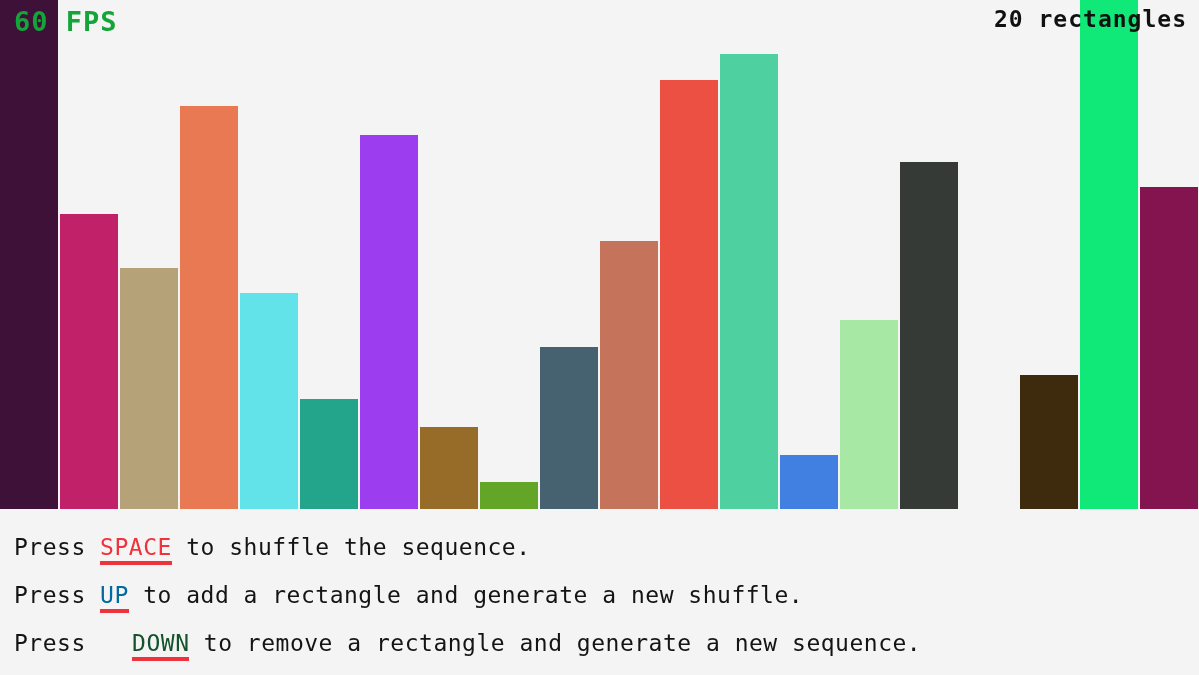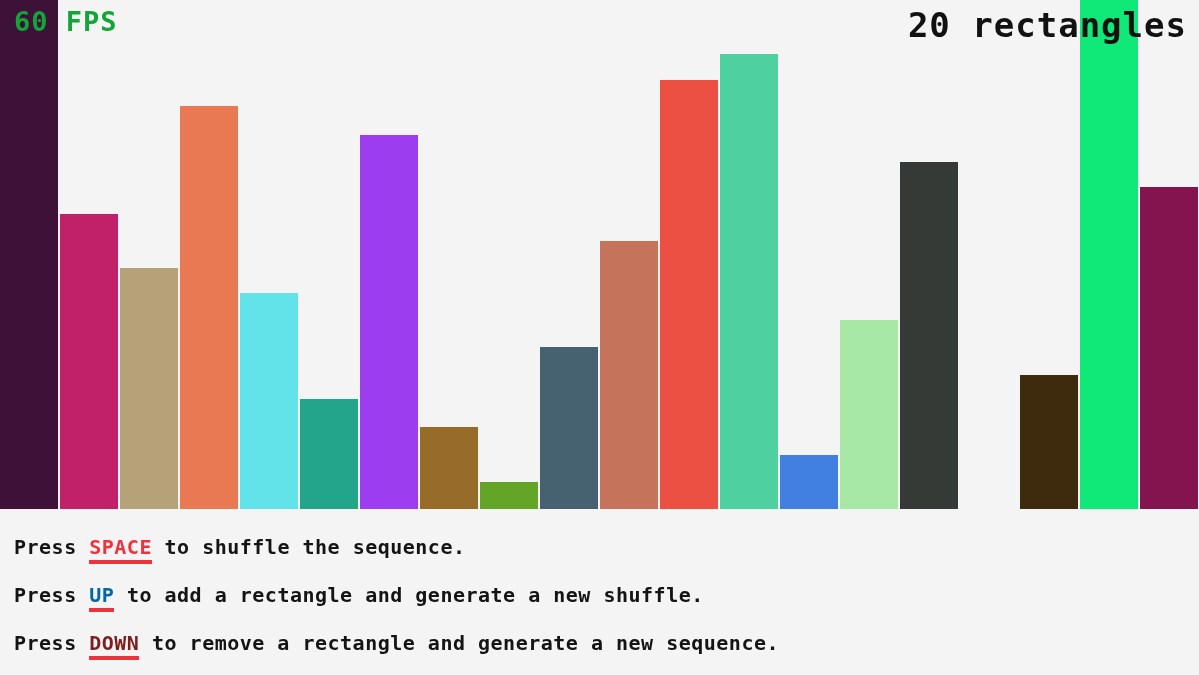--- a/index.html
+++ b/index.html
@@ -46,21 +46,21 @@
     color: #13a538;
     font-weight: 700;
     font-family: "DejaVu Sans Mono", "Liberation Mono", monospace;
     white-space: nowrap;
     z-index: 5;
   }
   #rect-count {
     position: absolute;
     right: 12px;
     top: 8px;
-    font-size: 34px;
+    font-size: 23px;
     line-height: 1;
     letter-spacing: 1px;
     color: #111111;
     font-weight: 700;
     font-family: "DejaVu Sans Mono", "Liberation Mono", monospace;
     white-space: nowrap;
     z-index: 5;
   }
 
   
@@ -68,24 +68,24 @@
     position: absolute;
     left: 0;
     top: 509px;
     width: 1199px;
     height: 166px;
     background: #f4f4f4;
     padding: 14px 0 0 14px;
     box-sizing: border-box;
   }
   .instruction-line {
-    font-size: 20px;
+    font-size: 23px;
     line-height: 48px;
     color: #141414;
-    font-weight: 700;
+    font-weight: 400;
     letter-spacing: 0.5px;
     white-space: nowrap;
     font-family: "DejaVu Sans Mono", "Liberation Mono", monospace;
   }
   .key {
     color: #f0323c;
     border-bottom: 4px solid #f0323c;
     padding-bottom: 1px;
   }
 </style>
@@ -116,16 +116,16 @@
       <div class="bar" style="left: 1140px; width: 58px; height: 322px; background: rgb(131, 20, 80);"></div>
     </div>
 
   <div id="fps-counter" style="color: rgb(19, 165, 56);">60 FPS</div>
 
   <div id="rect-count" style="color: rgb(17, 17, 17);">20 rectangles</div>
 
   <div id="instructions">
       <div class="instruction-line"><span>Press </span><span class="key" style="color: rgb(240, 50, 60); border-bottom-color: rgb(240, 50, 60);">SPACE</span><span> to shuffle the sequence.</span></div>
       <div class="instruction-line"><span>Press </span><span class="key" style="color: #0369a1; border-bottom-color: rgb(240, 50, 60);">UP</span><span> to add a rectangle and generate a new shuffle.</span></div>
-      <div class="instruction-line"><span>Press </span><span class="key" style="color: #7f1d1d; border-bottom-color: rgb(240, 50, 60);">DOWN</span><span> to remove a rectangle and generate a new sequence.</span></div>
+      <div class="instruction-line"><span>Press </span><span class="key" style="color: #14532d; border-bottom-color: rgb(240, 50, 60); margin-left: 32px;">DOWN</span><span> to remove a rectangle and generate a new sequence.</span></div>
     </div>
 
 </div>
 
 </body></html>

